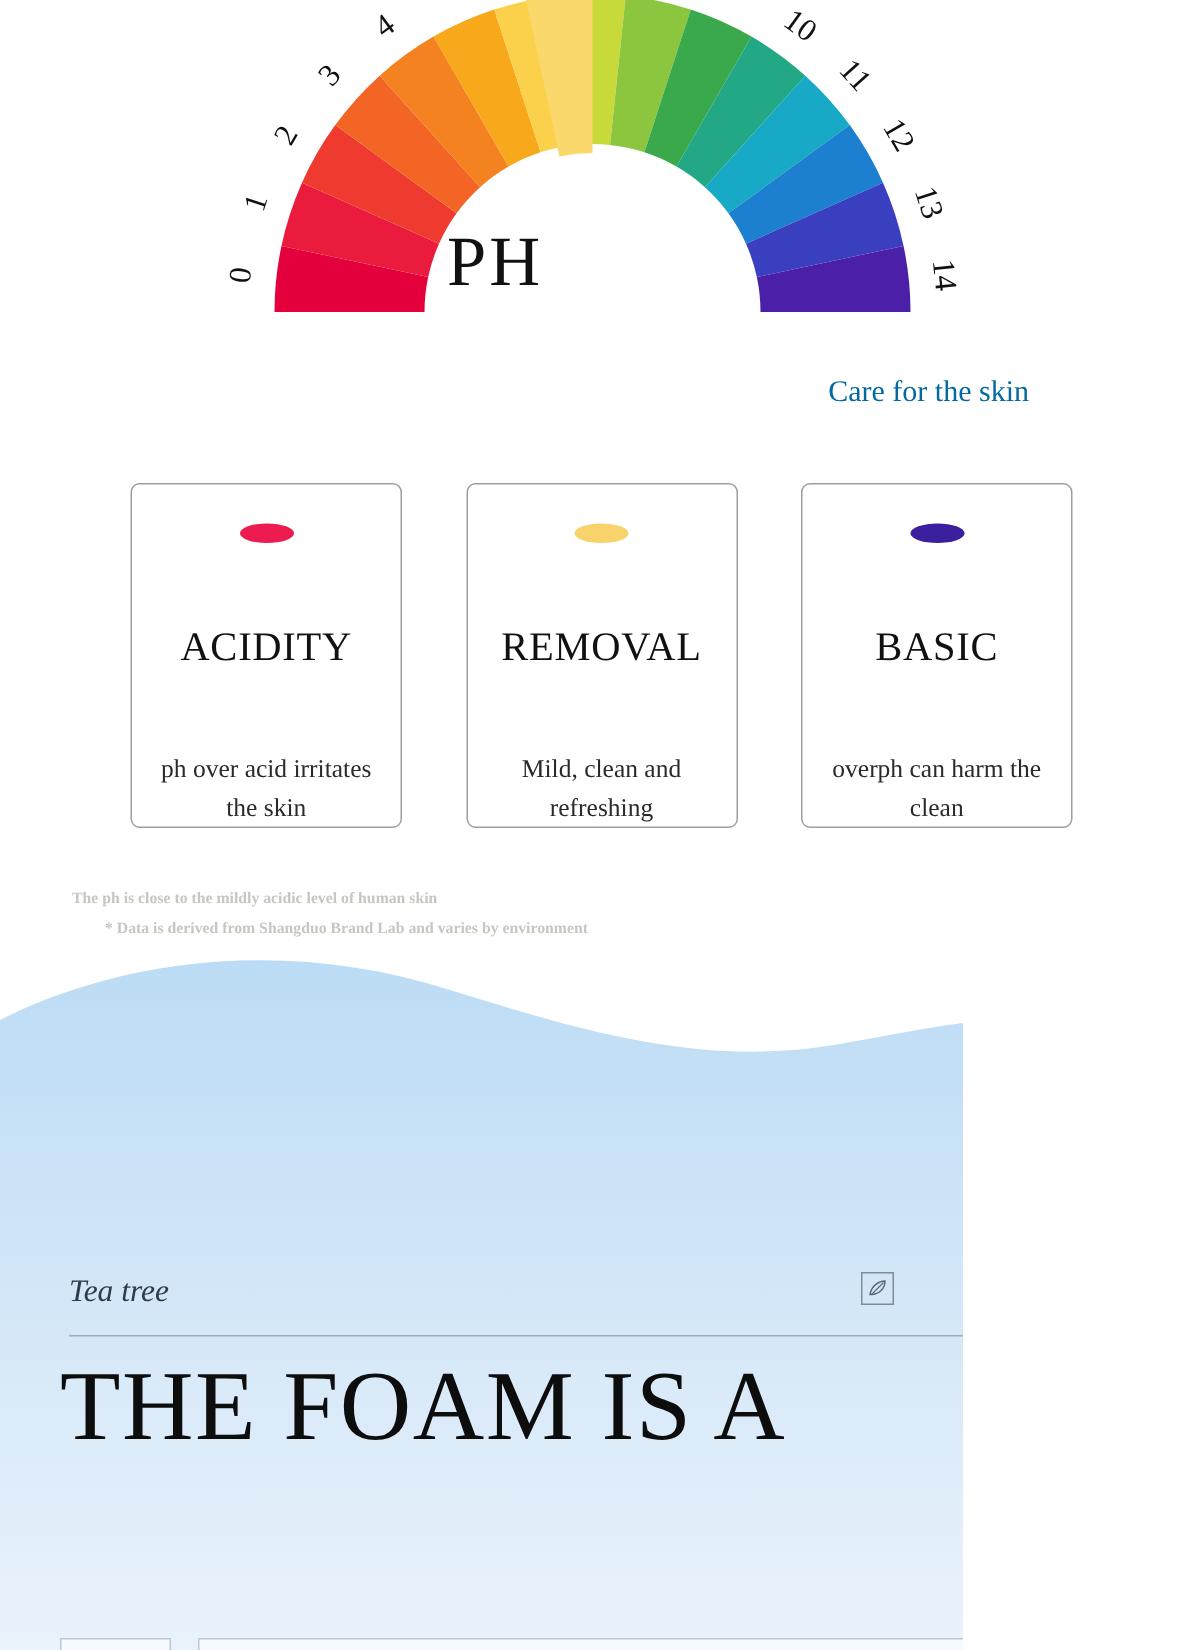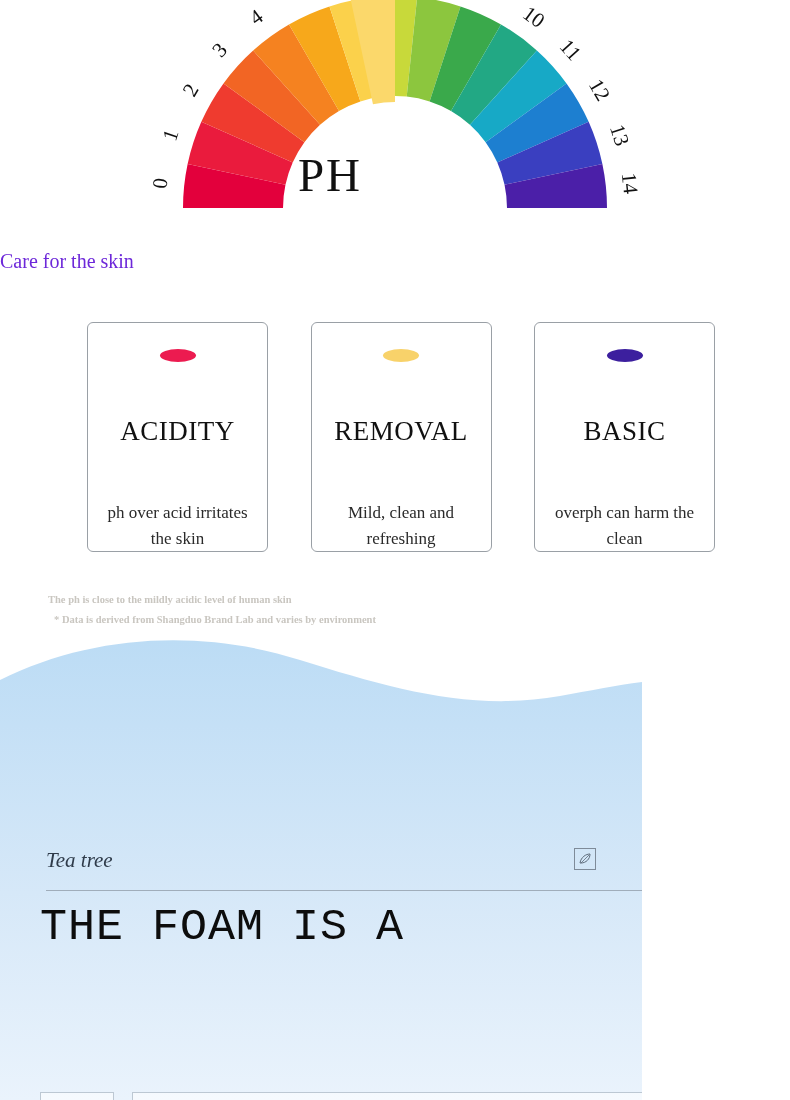--- a/index.html
+++ b/index.html
@@ -38,23 +38,23 @@
     font-size: 47px;
     letter-spacing: 2px;
     font-family: "Liberation Serif", serif;
     color: #111;
   }
   .ph-subtitle {
     position: absolute;
     left: 0;
     top: 250px;
     width: 686px;
-    text-align: left;
+    text-align: right;
     font-size: 20px;
-    color: #6d28d9;
+    color: #0369a1;
     font-family: "Liberation Serif", serif;
   }
 
   
   .cards {
     position: absolute;
     top: 322px;
     left: 87px;
     width: 628px;
     display: flex;
@@ -100,21 +100,21 @@
     position: absolute;
     top: 590px;
     left: 48px;
     width: 600px;
     color: #c9c6c0;
     font-size: 10.5px;
     line-height: 1.9;
     font-family: "Liberation Serif", serif;
     font-weight: bold;
   }
-  .footnotes div:nth-child(2) { margin-left: 6px; }
+  .footnotes div:nth-child(2) { margin-left: 22px; }
 
   
   .wave-panel {
     position: absolute;
     left: 0;
     top: 640px;
     width: 642px;
     height: 460px;
     overflow: hidden;
   }
@@ -151,25 +151,25 @@
     width: 698px;
     height: 1px;
     background: #8d99a6;
     opacity: .75;
   }
   .headline {
     position: absolute;
     left: 40px;
     top: 266px;
     width: 700px;
-    font-size: 45px;
+    font-size: 66px;
     line-height: 0.98;
     letter-spacing: 1px;
     color: #0d0d0d;
-    font-family: Liberation Mono, monospace;
+    font-family: Liberation Serif, serif;
   }
   .headline .l2 { display: block; }
 
   .seal {
     position: absolute;
     left: 663px;
     top: 356px;
     width: 78px;
     height: 78px;
     border-radius: 50%;

